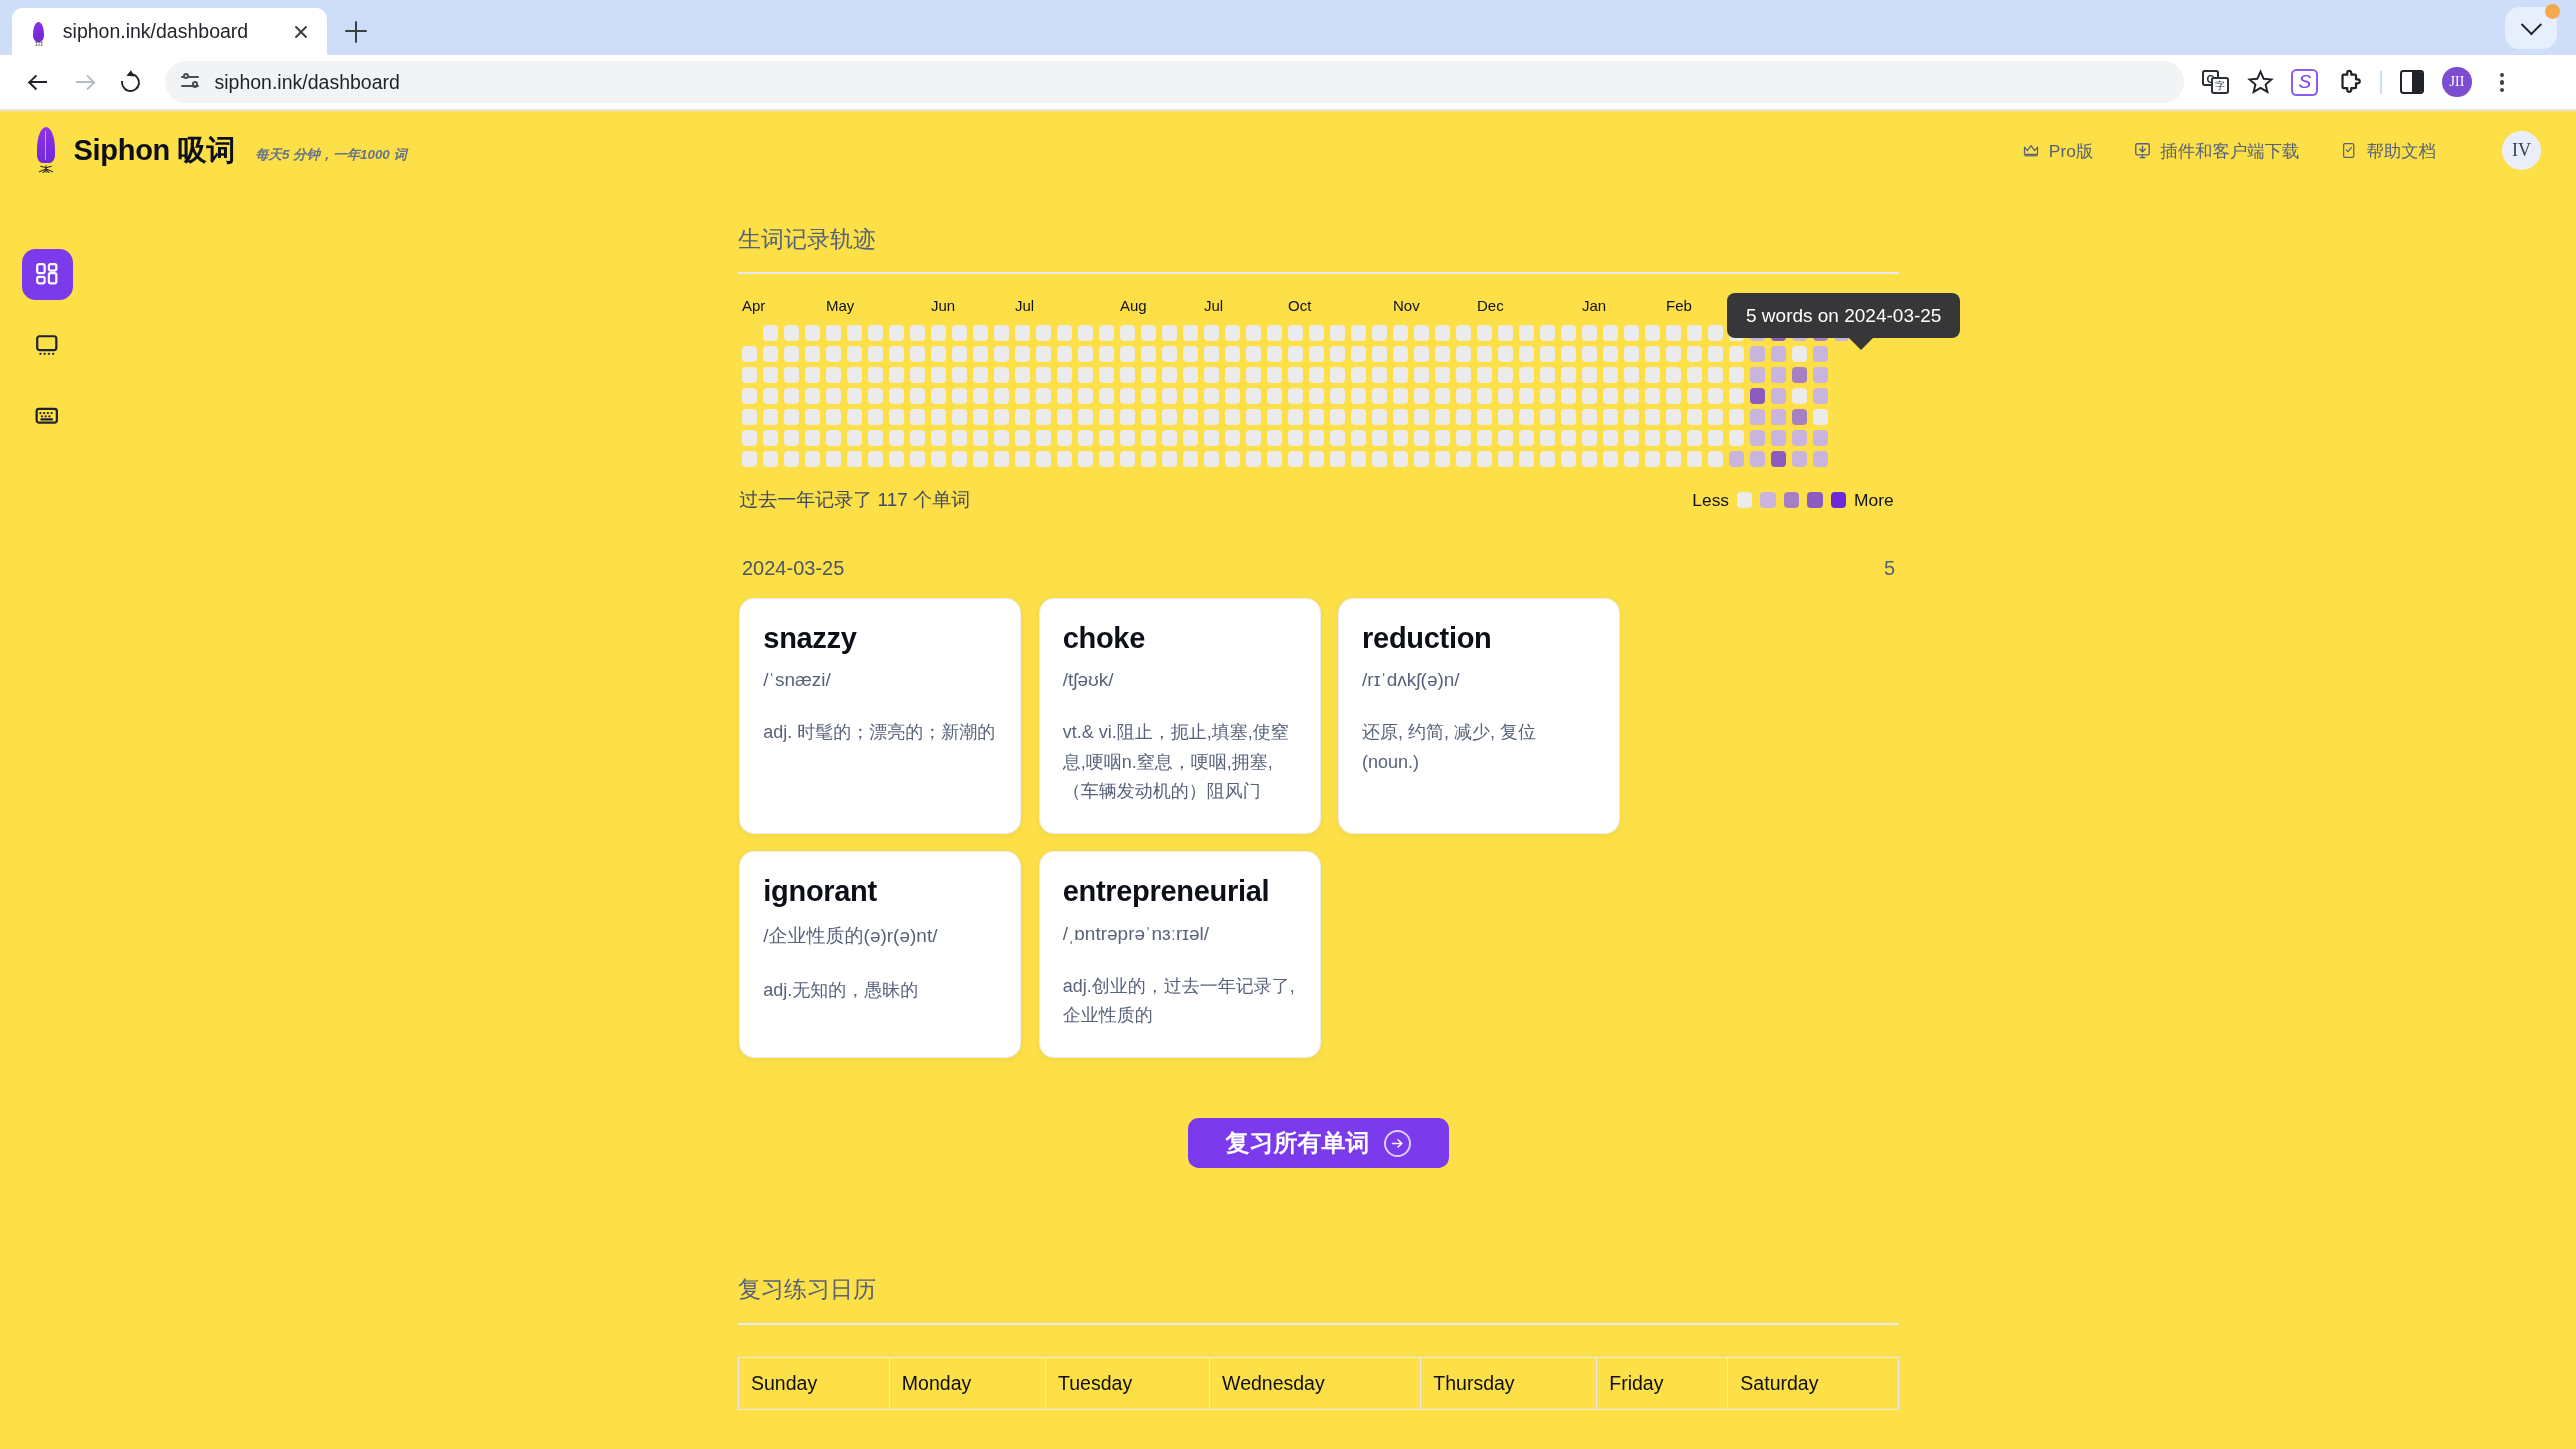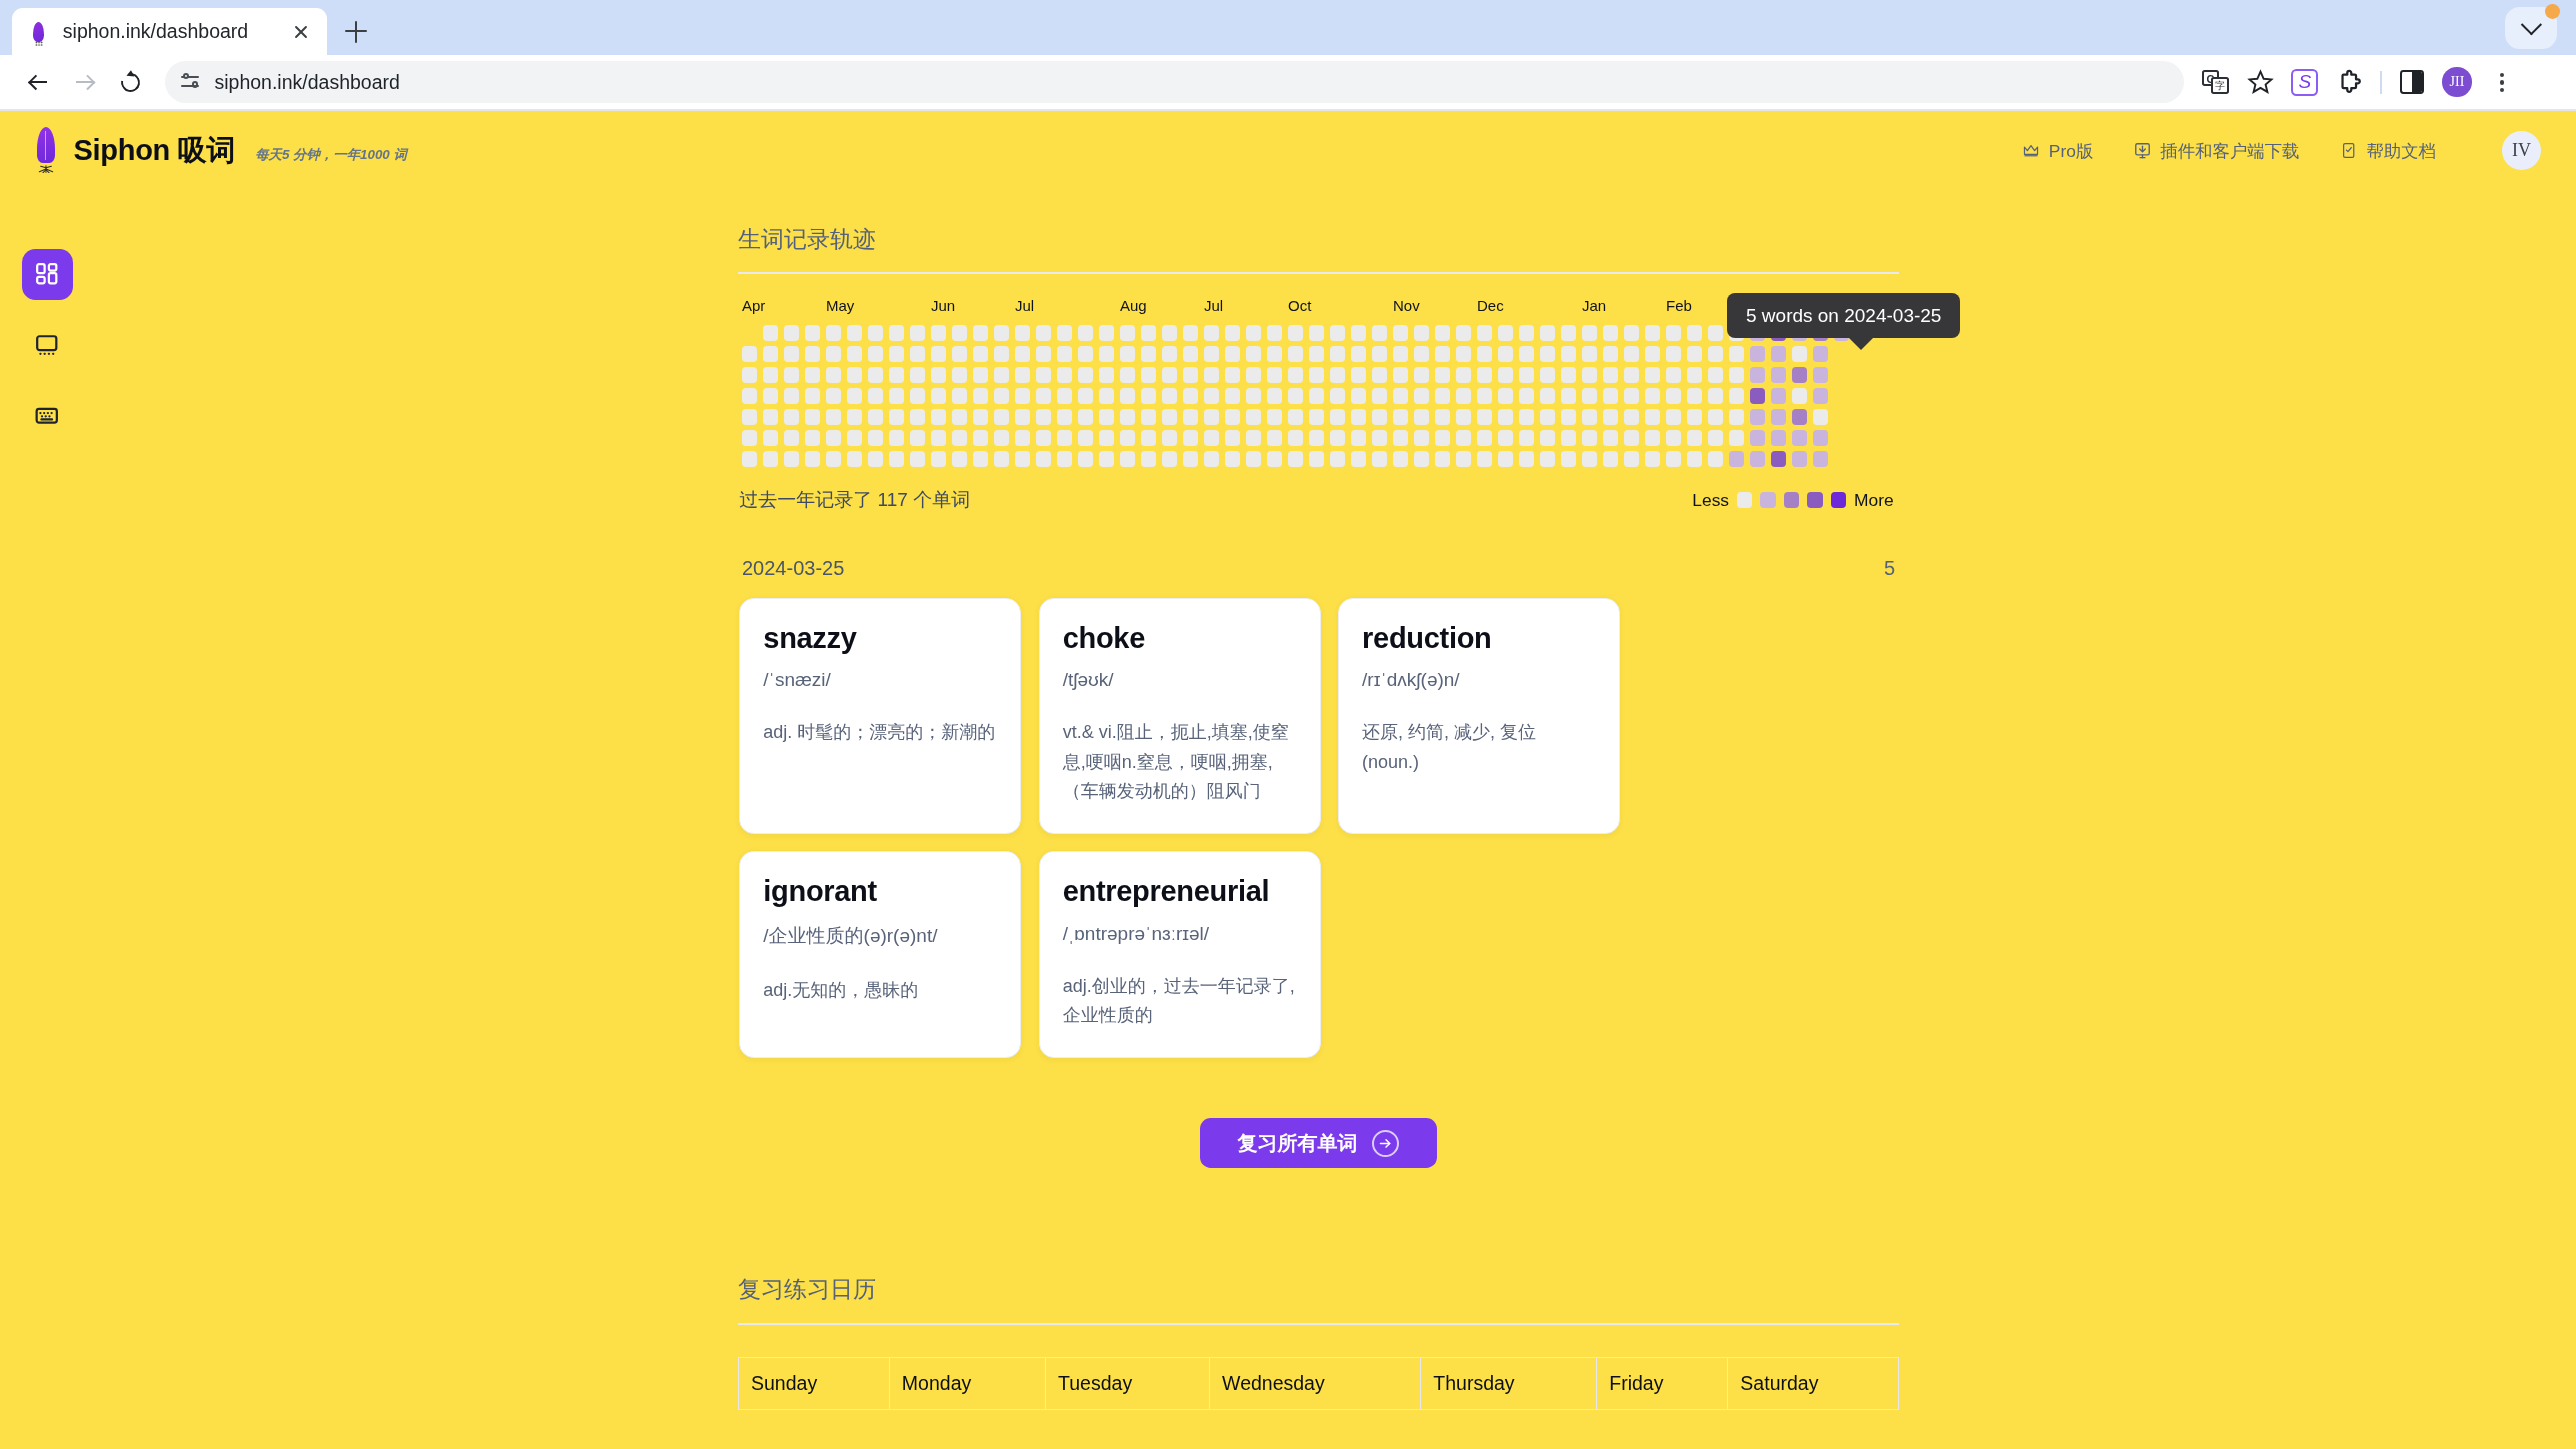--- a/index.html
+++ b/index.html
@@ -312,21 +312,21 @@
     font-size: 29px; font-weight: bold; color: #0c0f18; letter-spacing: -0.3px;
     margin-bottom: 14.8px;
   }
   .card-ipa { font-size: 19px; color: #58637a; margin-bottom: 27px; }
   .card-def { font-size: 18px; color: #58637a; line-height: 1.62; }
 
   .review-row { display:flex; justify-content:center; margin-top: 60px; }
   .review-btn {
     background: #7c3aed; color:#ffffff; border: none;
     border-radius: 10.7px; padding: 0 38px; height: 50px;
-    font-size: 20px; font-weight: bold;
+    font-size: 24px; font-weight: bold;
     display:flex; align-items:center; gap: 14.8px; cursor: pointer;
     font-family: Liberation Sans, sans-serif;
   }
   .arrow-circ {
     width: 27px; height: 27px; border-radius: 50%;
     border: 2px solid rgba(255,255,255,0.75);
     display:flex; align-items:center; justify-content:center;
   }
 
   .cal-head { margin-top: 72px; }

